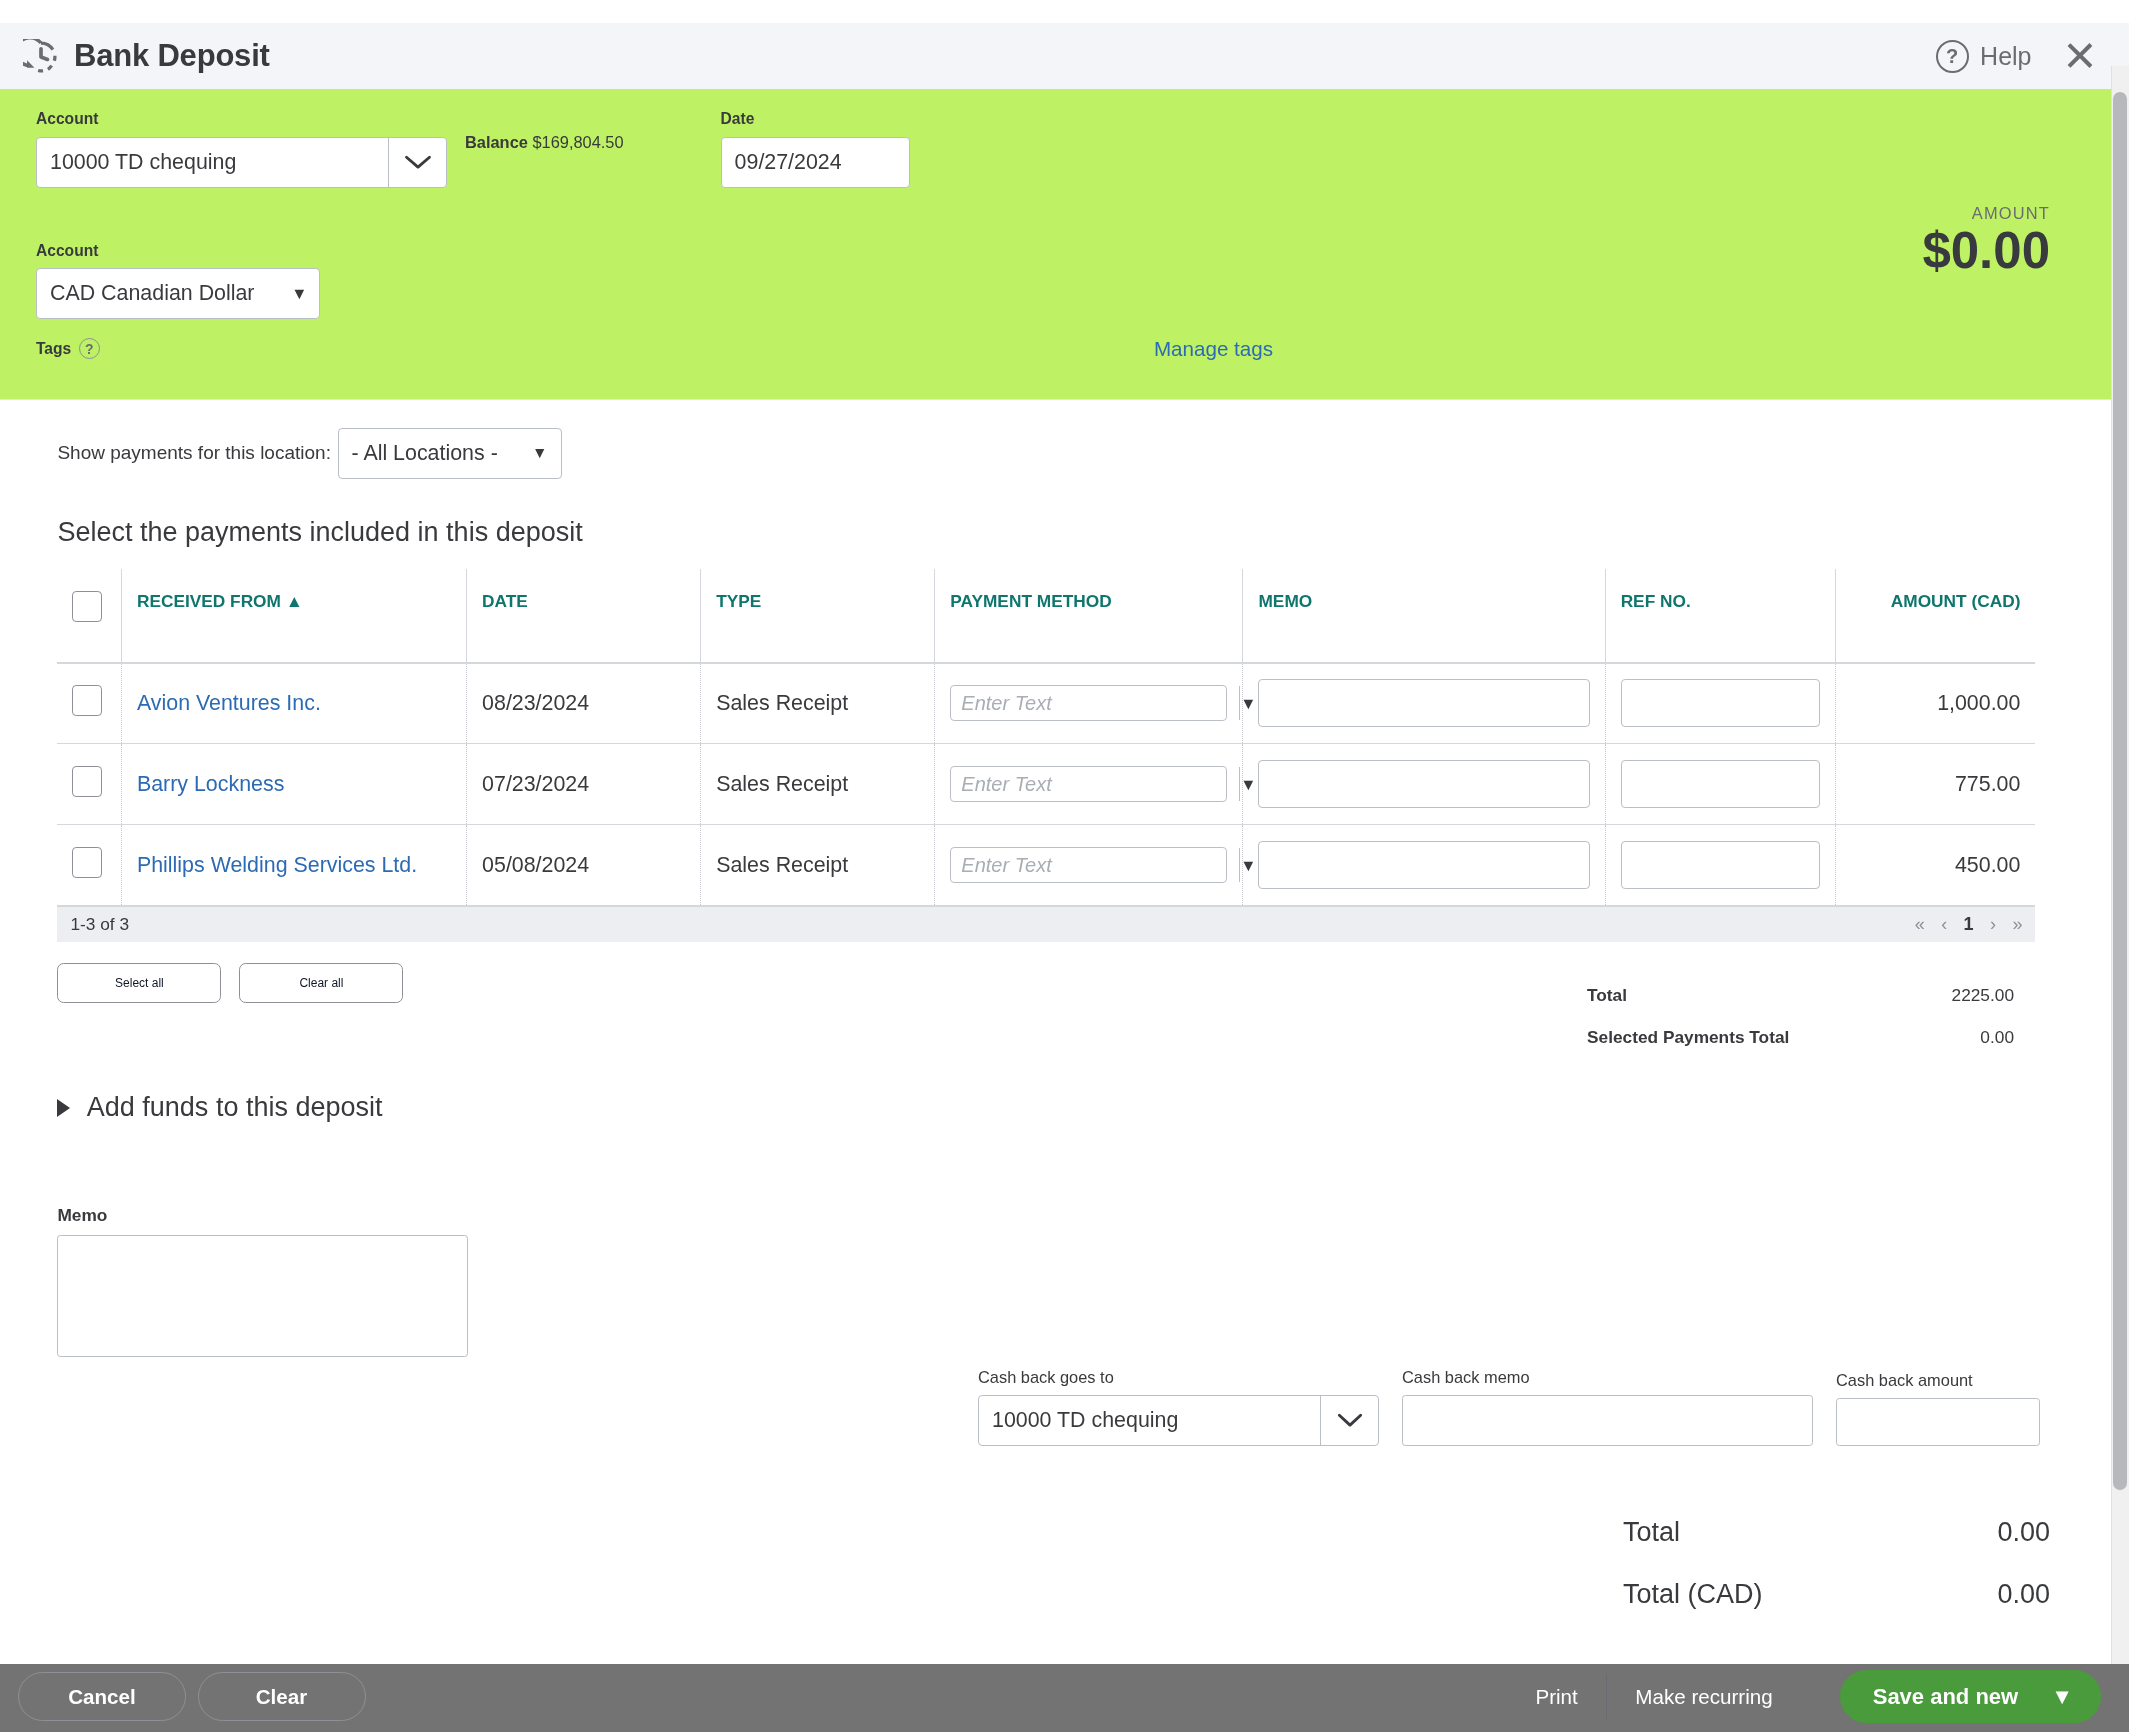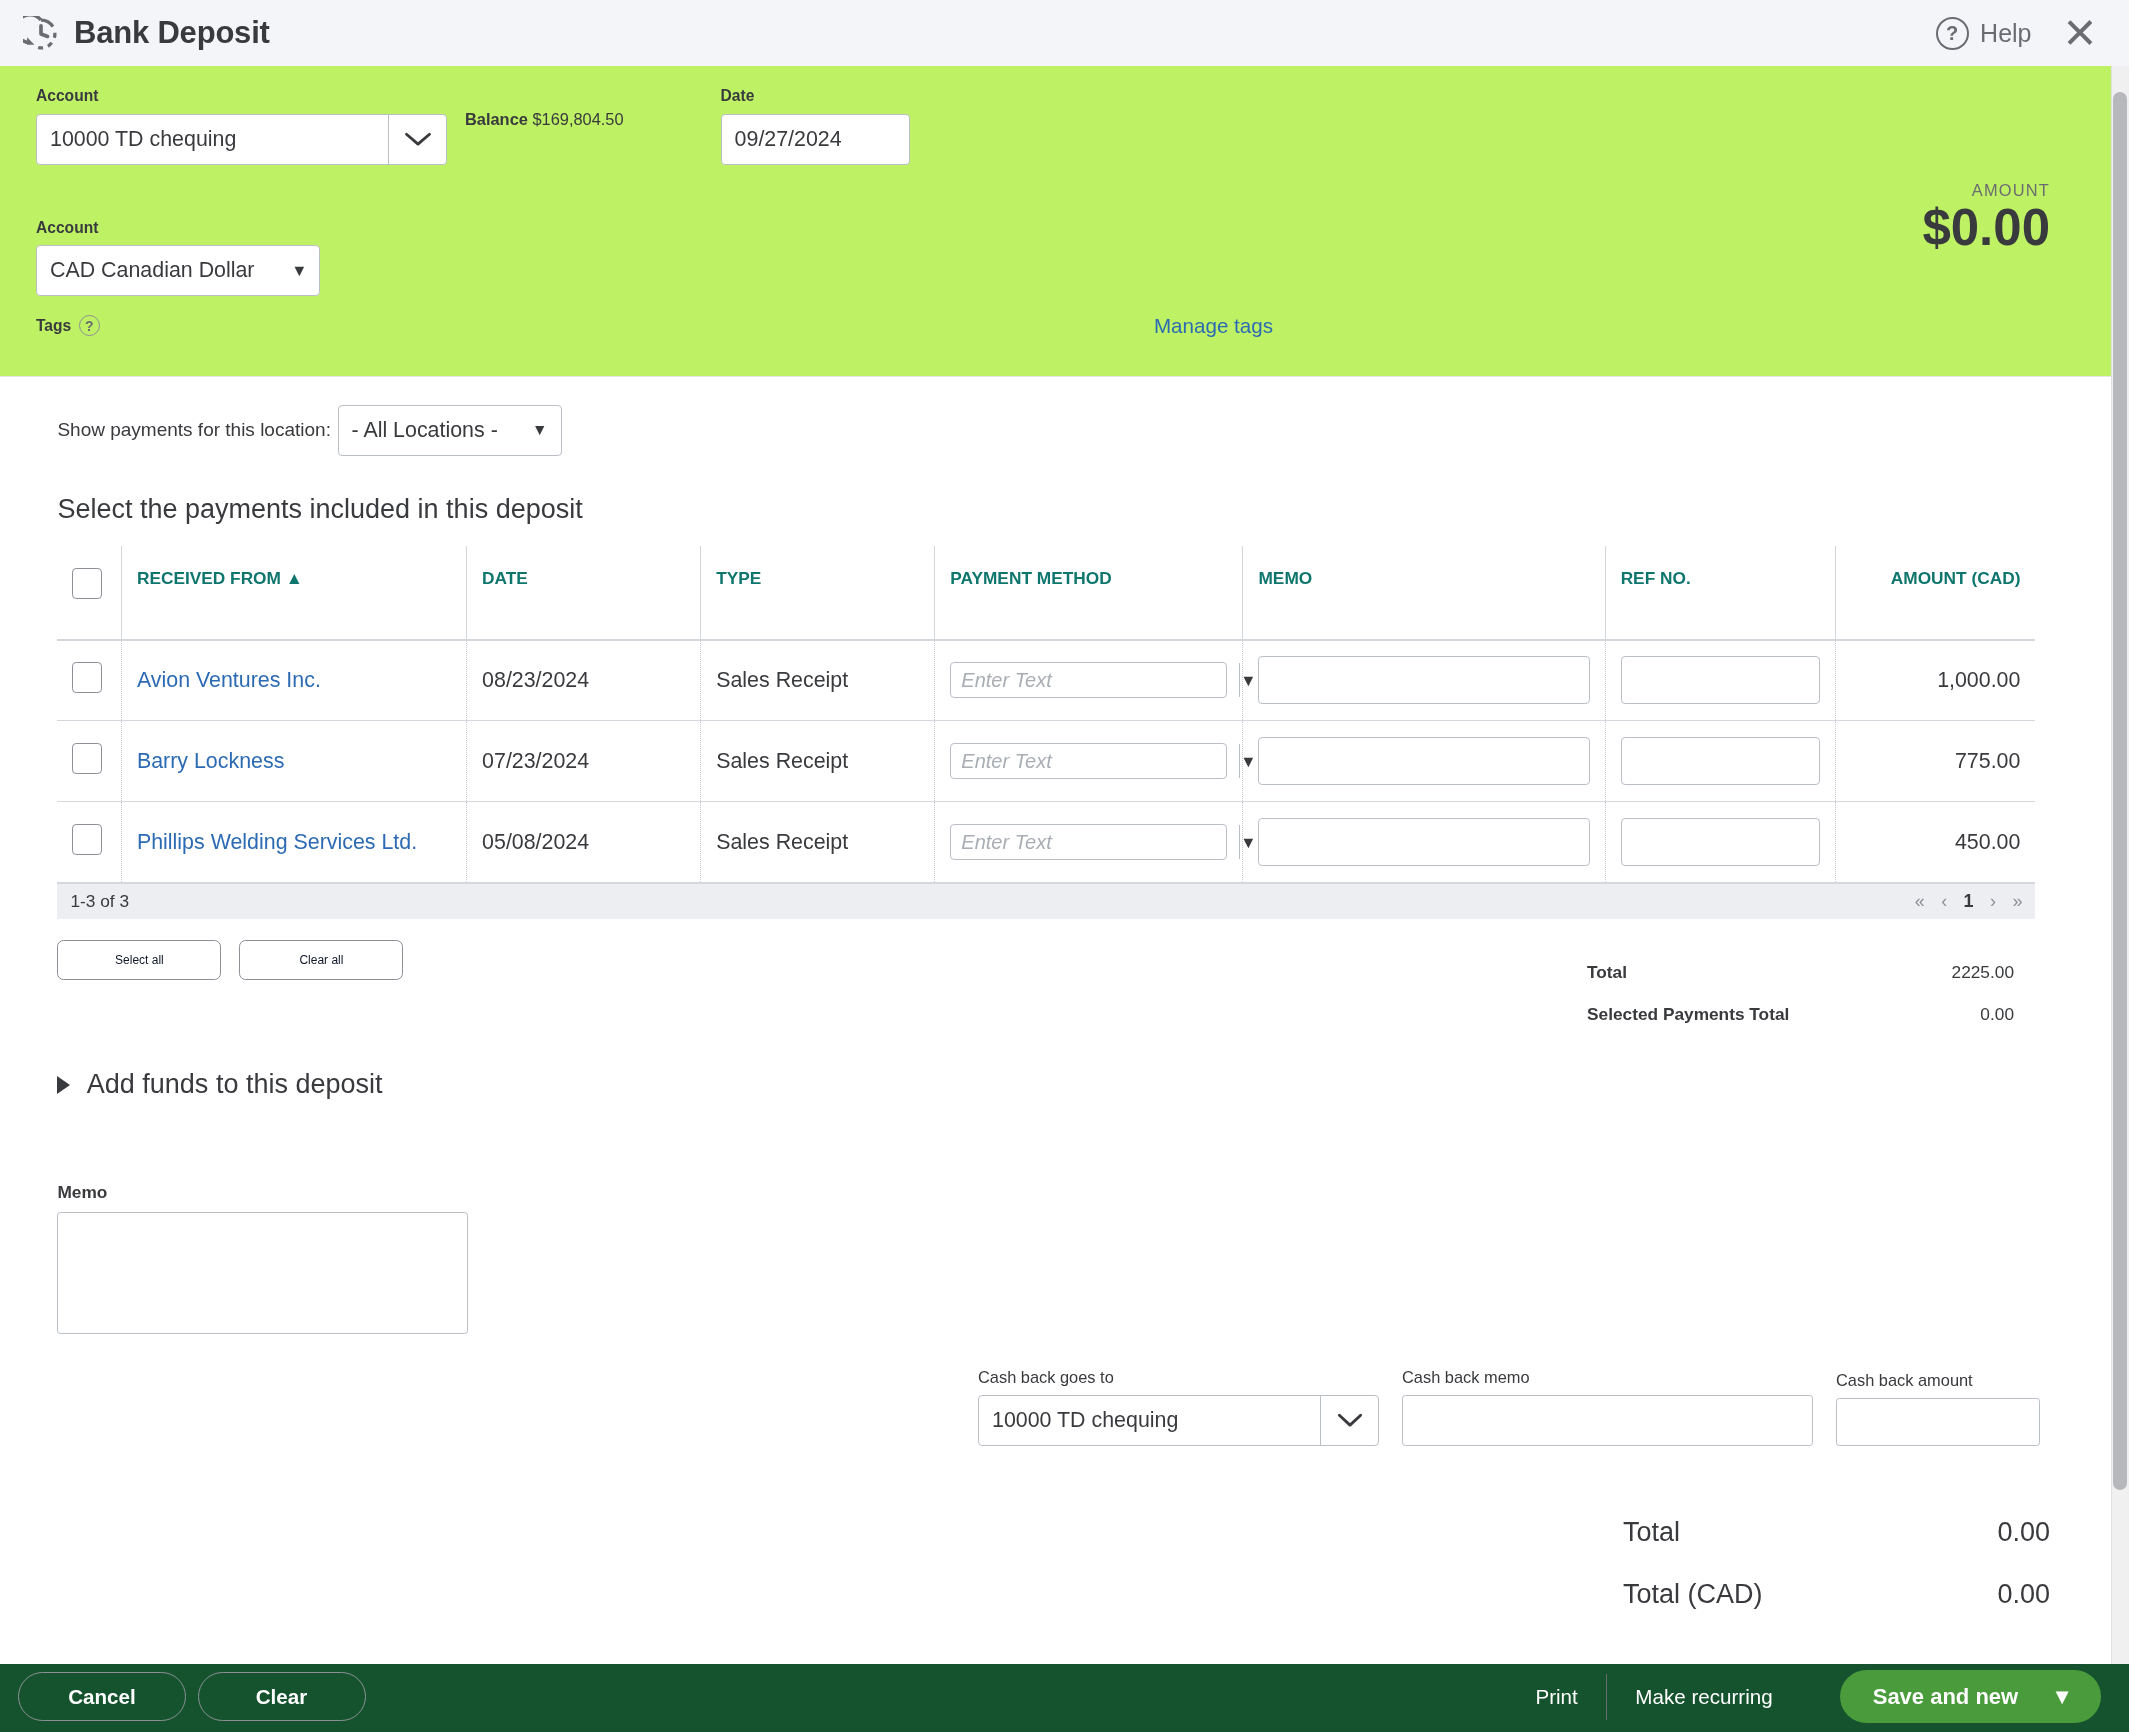--- a/index.html
+++ b/index.html
@@ -14,20 +14,21 @@
   }
 
   
   .topbar {
     height: 66px;
     background: #f4f5f8;
     display: flex;
     align-items: center;
     padding: 0 30px 0 23px;
     position: relative;
+    margin-top: 23px;
   }
   .recurring-icon { width: 36px; height: 36px; flex: 0 0 auto; margin-top: 1.6px; }
   .page-title {
     font-size: 31px;
     font-weight: bold;
     color: #393a3d;
     margin-left: 15px;
     letter-spacing: -0.2px;
   }
   .topbar-right {
@@ -322,21 +323,21 @@
     width: 427px;
   }
   .gt-row { display:flex; justify-content: space-between; align-items:baseline; margin-bottom: 31px; }
   .gt-label { font-size: 27px; color:#393a3d; }
   .gt-val { font-size: 27px; color:#393a3d; }
 
   
   .footer {
     position: absolute; left: 0; bottom: 0;
     width: 2129px; height: 69px;
-    background: #14532d;
+    background: #737373;
     display: flex; align-items: center;
     padding: 0 18px 4px 18px;
   }
   .pill-btn {
     background: transparent; border: 1.6px solid #8d9096;
     border-radius: 36px; height: 49px; min-width: 168px;
     color: #fff; font-family:"Liberation Sans", sans-serif;
     font-size: 20.6px; font-weight: bold; cursor: pointer;
     margin-right: 11.5px;
   }

